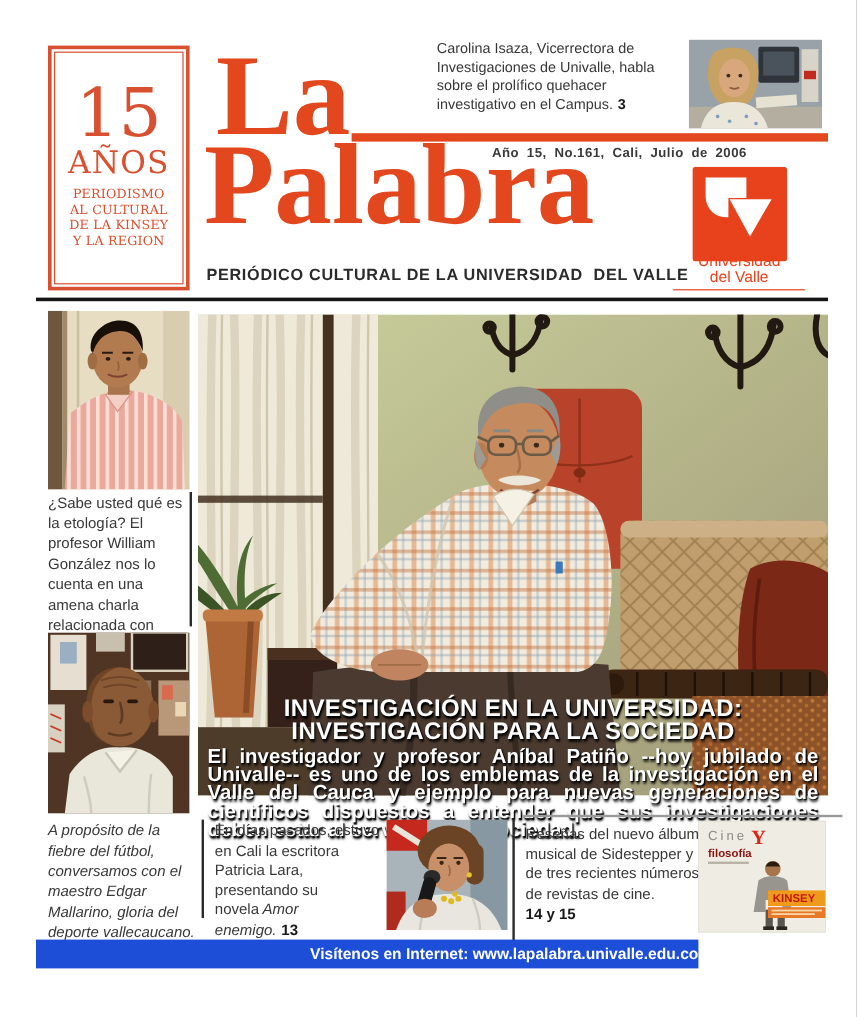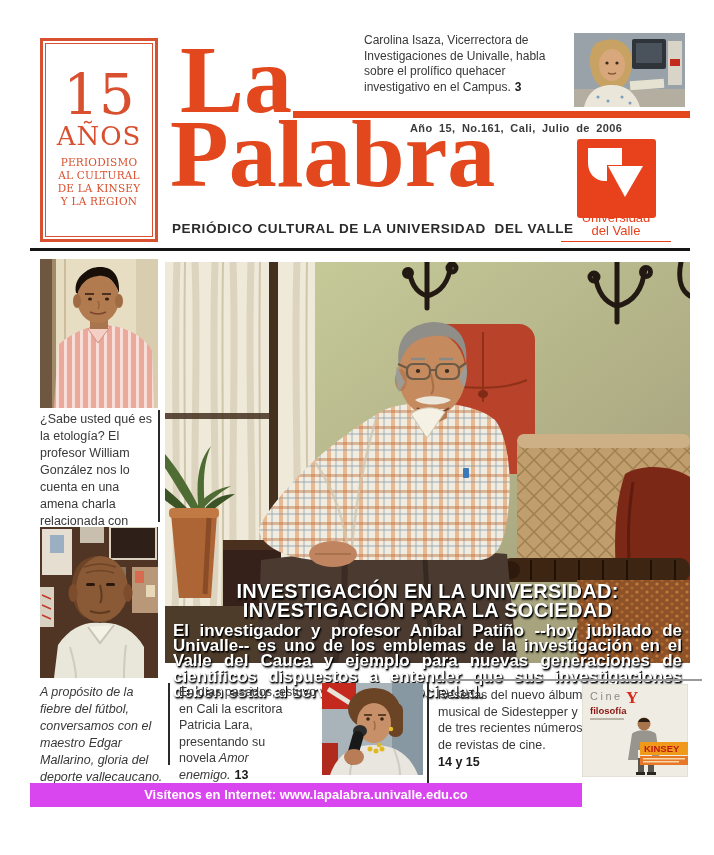--- a/index.html
+++ b/index.html
@@ -50,22 +50,22 @@
   .ph-main{left:165px;top:262px;}
   .ph-lara{left:322px;top:683px;}
   .ph-cine{left:582px;top:684px;}
   
   .cap{left:165px;top:582px;width:525px;color:#fff;text-align:center;
        text-shadow:1px 1px 1px #000,1px 2px 2px rgba(0,0,0,.8);}
   .cap-kicker{font-size:20px;font-weight:bold;line-height:19px;letter-spacing:.3px;}
   .cap-deck{font-size:17px;font-weight:bold;line-height:15.2px;text-align:justify;
        padding:3px 8px 0 8px;}
   
-  .footer{left:30px;top:783px;width:552px;height:24px;background:#d946ef;
-       color:#fff;font-size:13px;font-weight:bold;text-align:center;line-height:24px;}
+  .footer{left:30px;top:783px;width:552px;height:24px;background:#1d4ed8;
+       color:#fff;font-size:13px;font-weight:bold;text-align:right;line-height:24px;}
 </style>
 </head>
 <body>
 
 <div class="page">
 
   <div class="abs anniv">
     <div class="anniv-inner">
       <div class="anniv-num">15</div>
       <div class="anniv-word">AÑOS</div>

